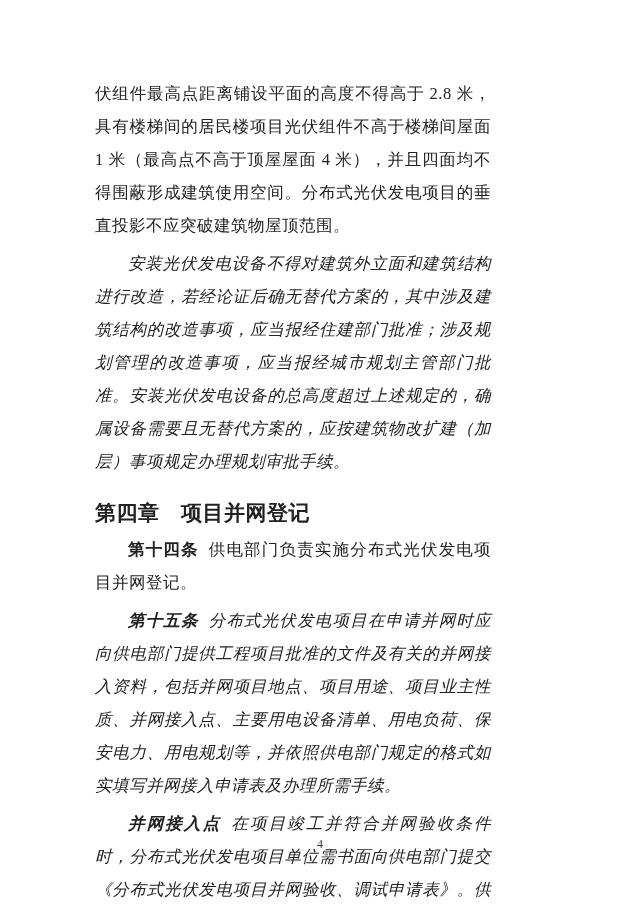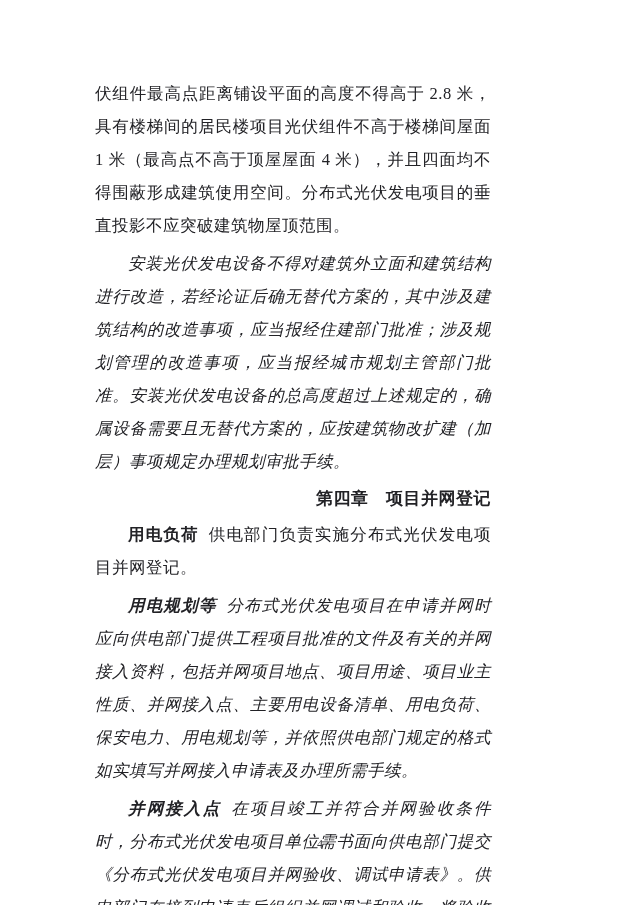--- a/index.html
+++ b/index.html
@@ -35,25 +35,25 @@
     word-break: break-all;
   }
   .para.indent {
     text-indent: 2em;
   }
   .para + .para {
     margin-top: 5px;
     font-style: italic;
   }
   .chapter-heading {
-    font-size: 17px;
+    font-size: 21px;
     font-weight: bold;
     line-height: 33px;
-    text-align: right;
-    margin: 4px 0 3px 0;
+    text-align: left;
+    margin: 19px 0 3px 0;
     letter-spacing: 0.5px;
   }
   .article-label {
     font-weight: bold;
     margin-right: 10px;
   }
   .page-number {
     position: absolute;
     top: 836px;
     left: 0;
@@ -68,21 +68,21 @@
 <body>
 
 <div class="page">
 
   <p class="para">伏组件最高点距离铺设平面的高度不得高于 2.8 米，具有楼梯间的居民楼项目光伏组件不高于楼梯间屋面 1 米（最高点不高于顶屋屋面 4 米），并且四面均不得围蔽形成建筑使用空间。分布式光伏发电项目的垂直投影不应突破建筑物屋顶范围。</p>
 
   <p class="para indent">安装光伏发电设备不得对建筑外立面和建筑结构进行改造，若经论证后确无替代方案的，其中涉及建筑结构的改造事项，应当报经住建部门批准；涉及规划管理的改造事项，应当报经城市规划主管部门批准。安装光伏发电设备的总高度超过上述规定的，确属设备需要且无替代方案的，应按建筑物改扩建（加层）事项规定办理规划审批手续。</p>
 
   <h2 class="chapter-heading">第四章　项目并网登记</h2>
 
-  <p class="para indent"><span class="article-label">用电负荷</span><span>供电部门负责实施分布式光伏发电项目并网登记。</span></p>
+  <p class="para indent"><span class="article-label">第十四条</span><span>供电部门负责实施分布式光伏发电项目并网登记。</span></p>
 
-  <p class="para indent"><span class="article-label">用电规划等</span><span>分布式光伏发电项目在申请并网时应向供电部门提供工程项目批准的文件及有关的并网接入资料，包括并网项目地点、项目用途、项目业主性质、并网接入点、主要用电设备清单、用电负荷、保安电力、用电规划等，并依照供电部门规定的格式如实填写并网接入申请表及办理所需手续。</span></p>
+  <p class="para indent"><span class="article-label">第十五条</span><span>分布式光伏发电项目在申请并网时应向供电部门提供工程项目批准的文件及有关的并网接入资料，包括并网项目地点、项目用途、项目业主性质、并网接入点、主要用电设备清单、用电负荷、保安电力、用电规划等，并依照供电部门规定的格式如实填写并网接入申请表及办理所需手续。</span></p>
 
   <p class="para indent"><span class="article-label">并网接入点</span><span>在项目竣工并符合并网验收条件时，分布式光伏发电项目单位需书面向供电部门提交《分布式光伏发电项目并网验收、调试申请表》。供电部门在接到申请表后组织并网调试和验收，将验收情况书面反馈给分布式光伏发电项目单位，项目通</span></p>
 
   <div class="page-number">4</div>
 
 </div>
 
 </body></html>

